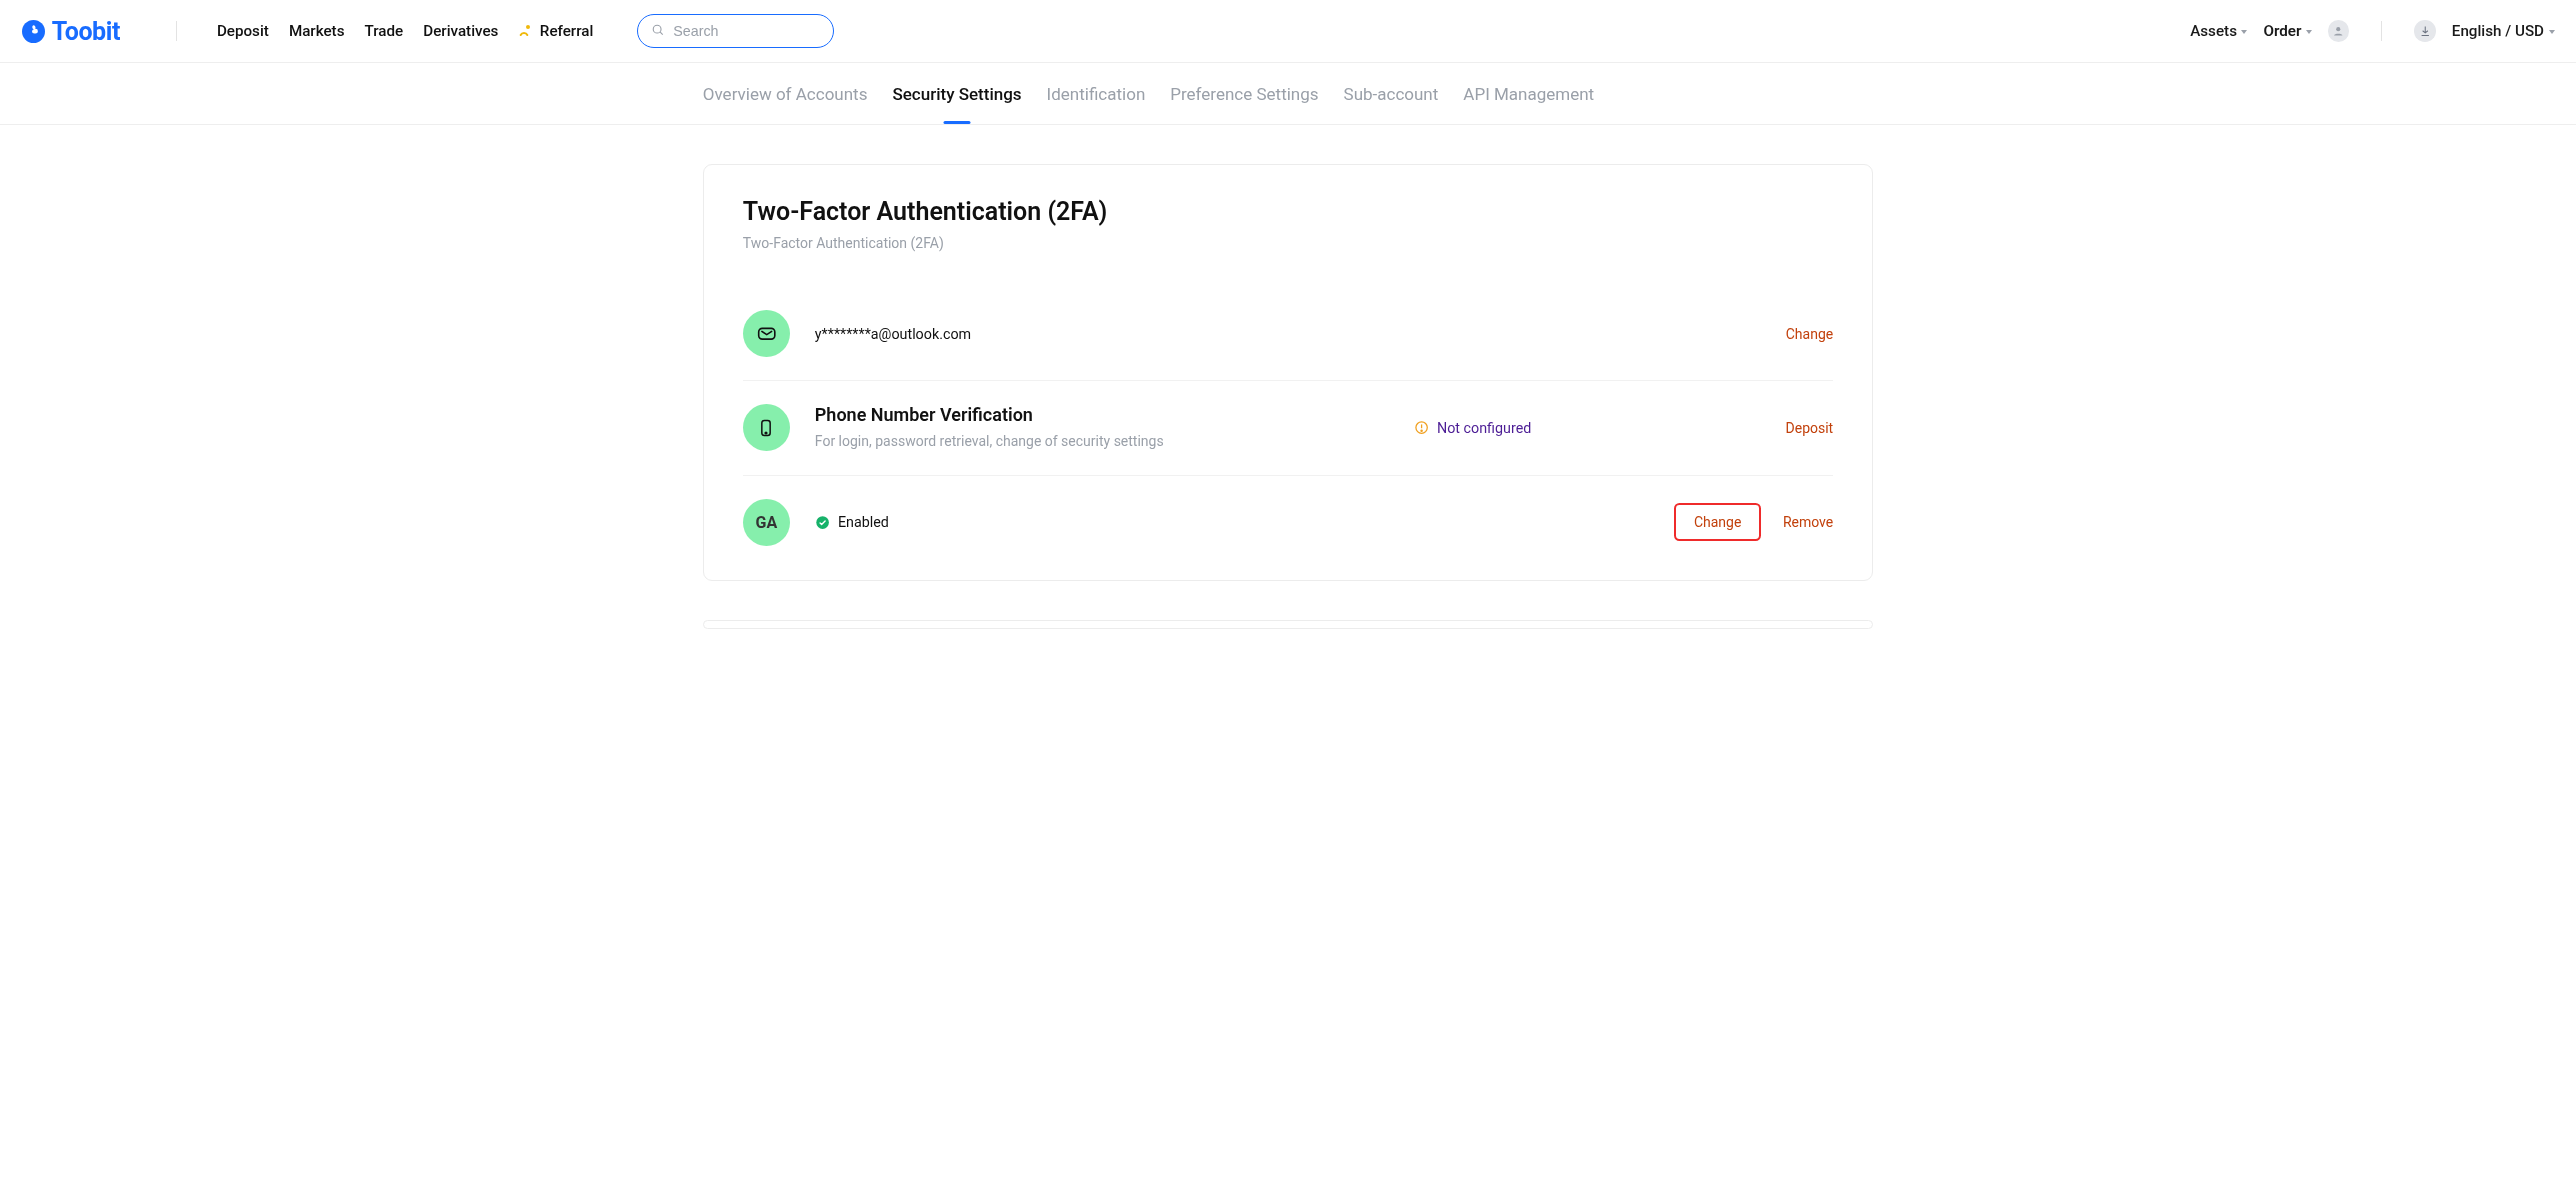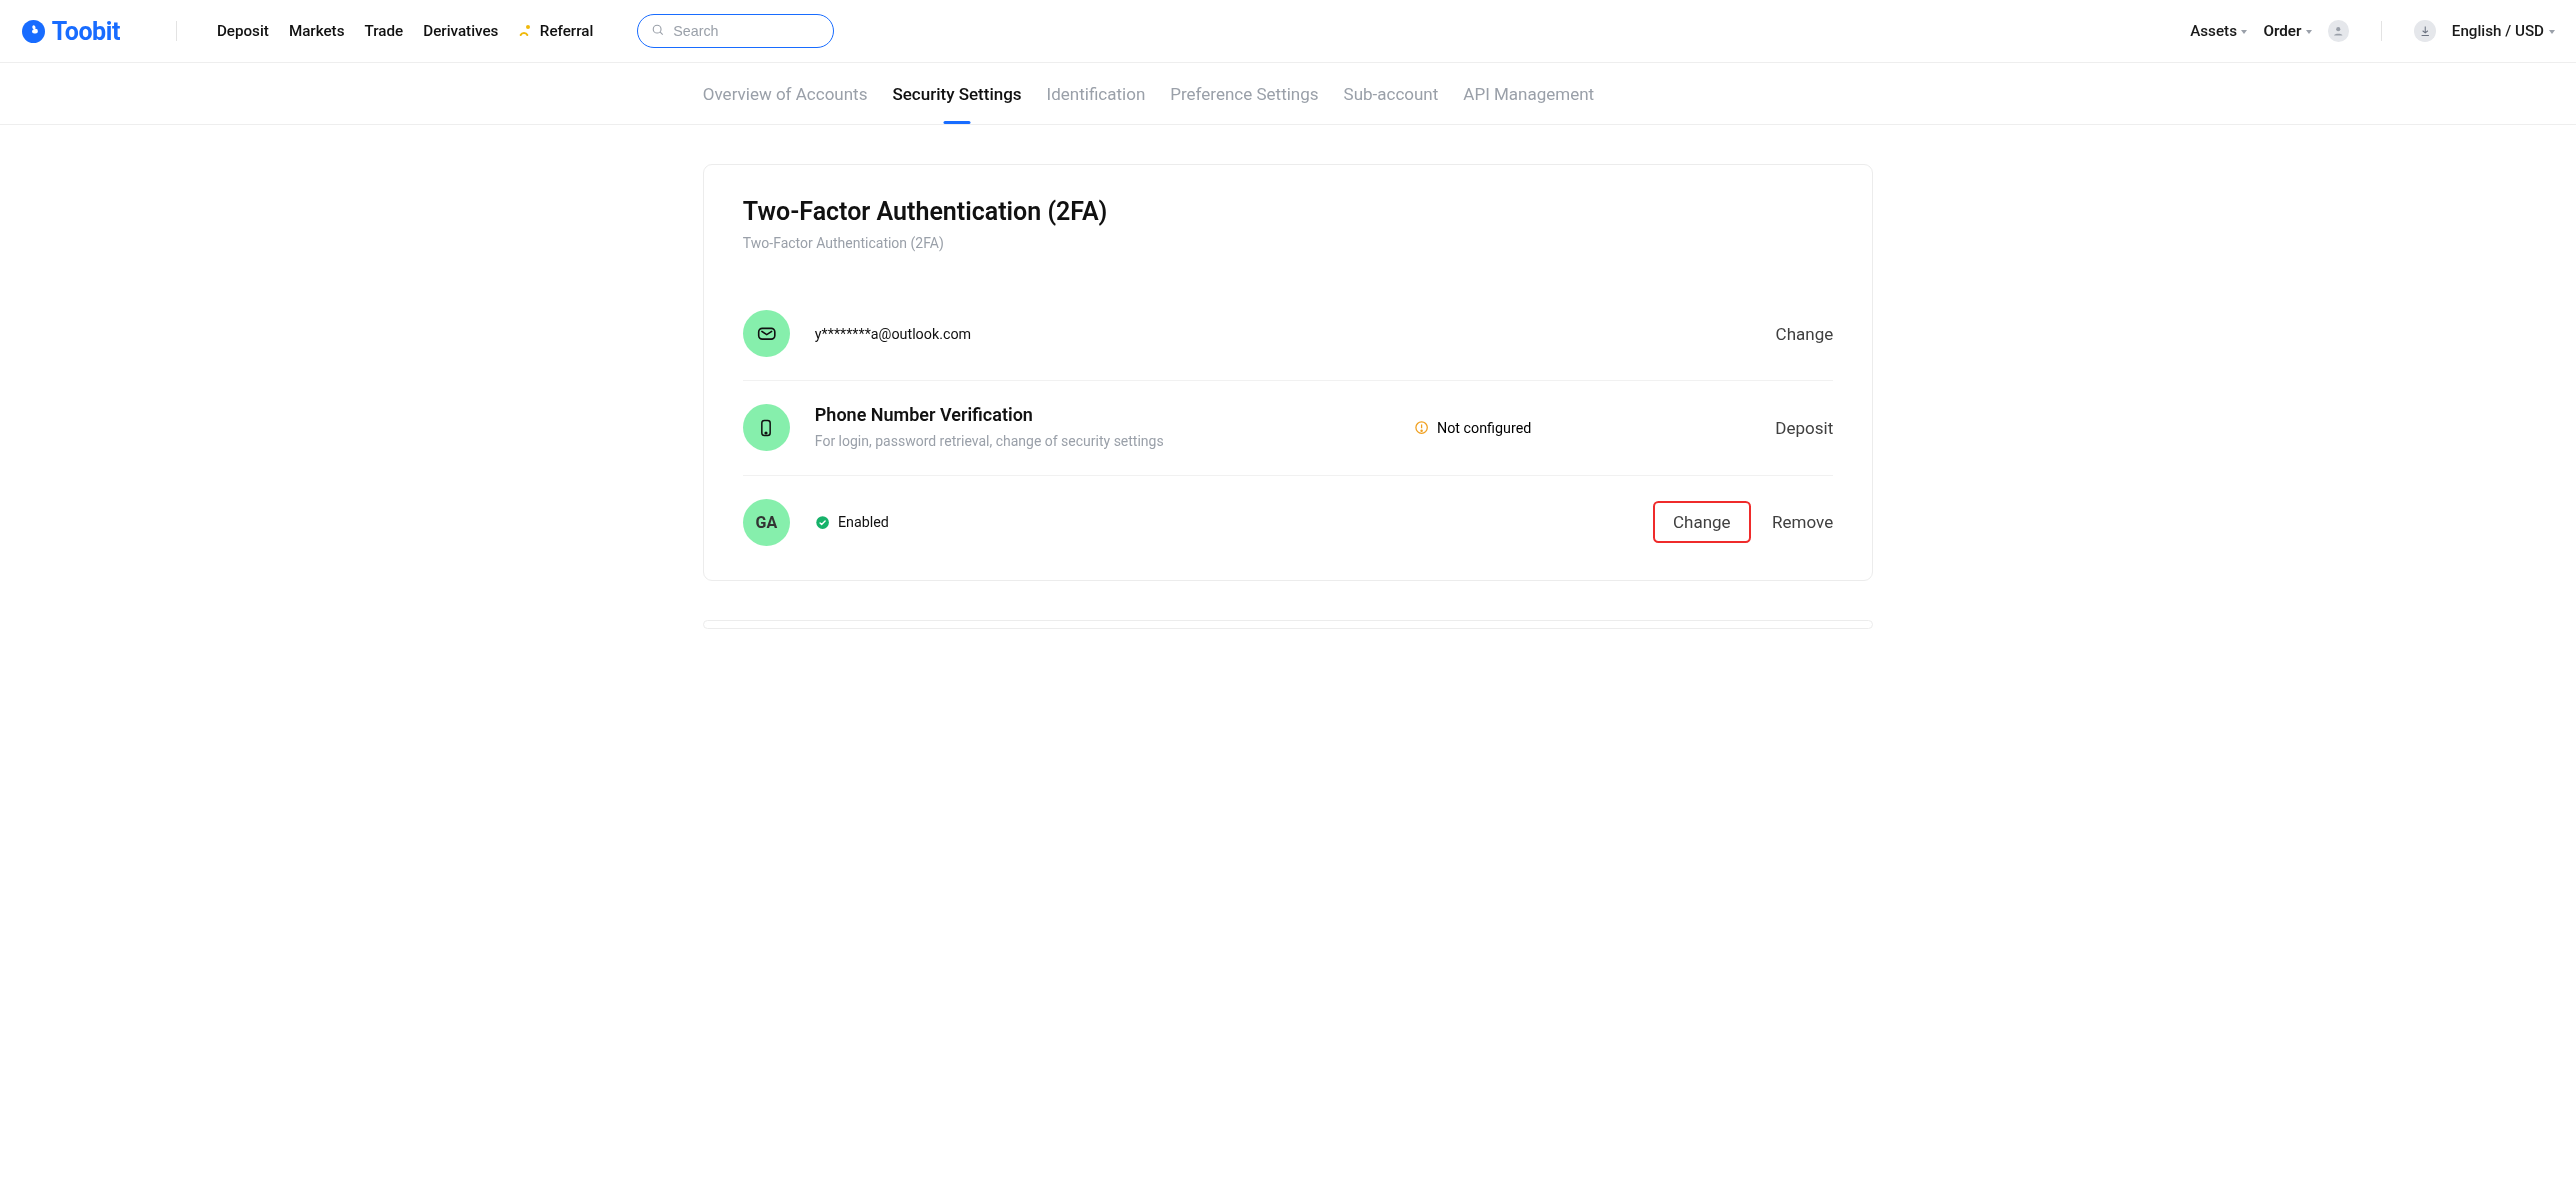--- a/index.html
+++ b/index.html
@@ -200,35 +200,35 @@
     color: #9aa0a9;
     line-height: 1.4;
   }
   .row-status {
     flex: 1;
     display: flex;
     align-items: center;
     gap: 7.2px;
     font-size: 14.3px;
   }
-  .status-notconfig { color: #000000; }
+  .status-notconfig { color: #4c1d95; }
   .status-enabled { color: #111; }
   .status-email { color: #111; font-size:14.3px; }
   .status-icon {
     width: 16px; height: 16px;
     display: inline-flex; align-items: center; justify-content: center;
   }
   .row-actions {
     display: flex; align-items: center; gap: 21.5px;
     justify-content: flex-end;
     min-width: 152px;
   }
   .action-link {
-    color: #404040;
-    font-size: 17px;
+    color: #c2410c;
+    font-size: 14px;
     cursor: pointer;
   }
   .highlight-box {
     border: 2.7px solid #ef2b2b;
     border-radius: 5.4px;
     padding: 9px 18px;
     display: inline-flex;
     align-items: center;
   }
 

